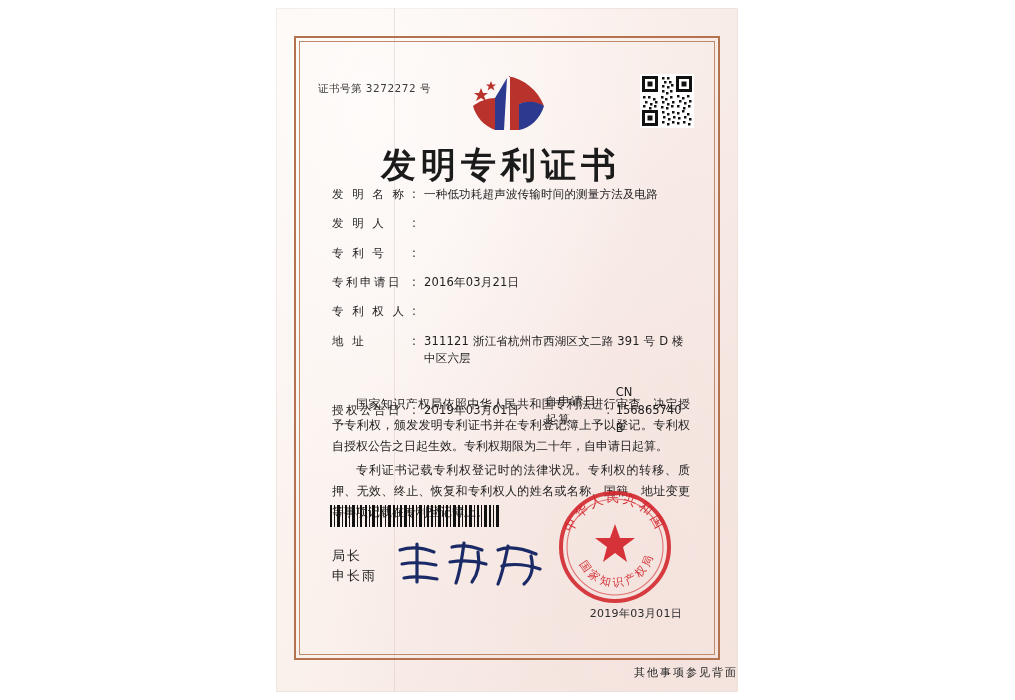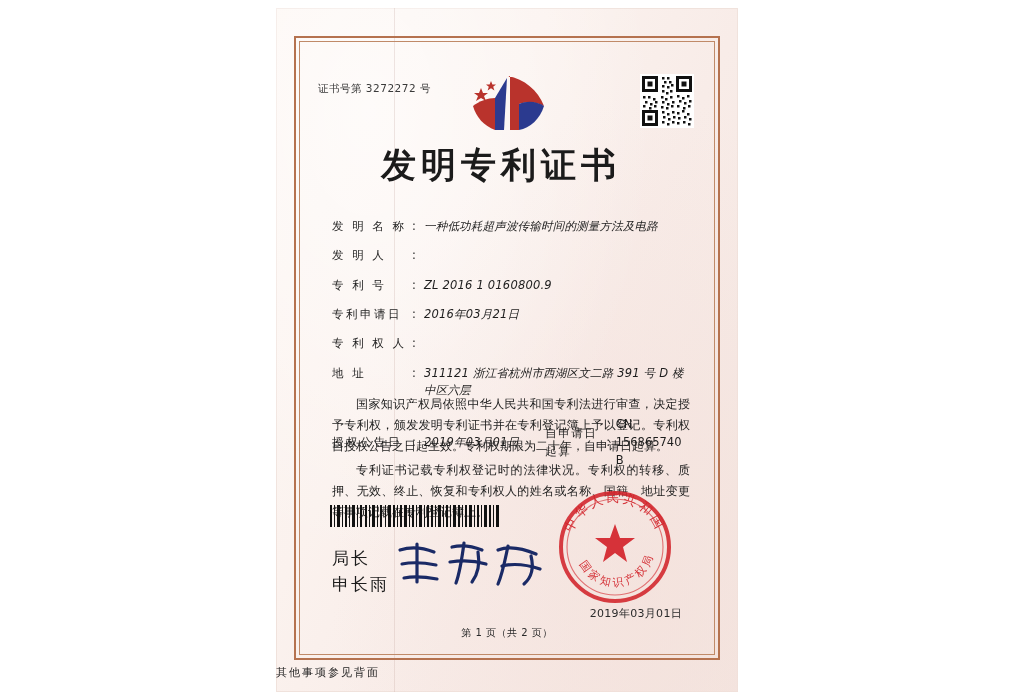--- a/index.html
+++ b/index.html
@@ -66,35 +66,35 @@
   .title{
     position:absolute;left:0;right:12px;top:92px;
     text-align:center;
     font-size:35px;
     letter-spacing:5px;
     color:#1b1b1b;
     font-family:"DejaVu Sans","Liberation Sans",sans-serif;
     font-weight:700;
   }
   .fields{
-    position:absolute;left:26px;right:16px;top:168px;
+    position:absolute;left:26px;right:16px;top:136px;
     font-size:11.5px;color:#1d1d1d;
     line-height:1.55;
   }
   .frow{
     display:flex;align-items:flex-start;
     margin-bottom:11.5px;
   }
   .flabel{
     width:80px;flex:none;
     letter-spacing:2.5px;
     white-space:nowrap;
   }
   .fcolon{width:12px;flex:none;text-align:left;}
-  .fval{flex:1;letter-spacing:.2px;font-style:italic;}
+  .fval{flex:1;letter-spacing:.2px;}
   .frow.dual .fval{flex:none;}
   .sub-label{margin-left:26px;letter-spacing:1.5px;}
   .sub-colon{width:12px;display:inline-block;}
   .para{
     position:absolute;left:26px;right:18px;top:344px;
     font-size:12px;line-height:1.75;color:#1d1d1d;
     text-align:justify;
   }
   .para p{margin:0 0 3px 0;text-indent:2em;}
   
@@ -102,40 +102,40 @@
     position:absolute;left:24px;top:455px;
     width:170px;height:22px;
   }
   
   .seal{
     position:absolute;right:34px;top:438px;
     width:118px;height:118px;
   }
   .sign-block{
     position:absolute;left:26px;top:496px;
-    font-size:17px;color:#1d1d1d;line-height:1.5;
+    font-size:13px;color:#1d1d1d;line-height:1.5;
     letter-spacing:2px;
   }
   .signature{
     position:absolute;left:84px;top:488px;
     width:160px;height:50px;
   }
   .seal-date{
     position:absolute;right:26px;top:556px;
     font-size:11px;color:#2a2a2a;
     letter-spacing:.3px;
   }
   .page-foot{
     position:absolute;left:0;right:0;bottom:8px;
     text-align:center;font-size:10px;color:#2a2a2a;
     letter-spacing:.5px;
   }
   .outside-note{
     position:absolute;left:0;right:0;bottom:12px;
-    text-align:left;
+    text-align:right;
     font-size:11px;color:#1d1d1d;letter-spacing:2px;
   }
   .fold{
     position:absolute;top:0;bottom:0;width:1px;
     background:rgba(190,160,150,.25);
   }
 </style>
 </head>
 <body>
 
@@ -245,21 +245,20 @@
           <span class="fcolon">:</span>
           <span class="fval">一种低功耗超声波传输时间的测量方法及电路</span>
         </div>
         <div class="frow">
           <span class="flabel">发 明 人</span>
           <span class="fcolon">:</span>
         </div>
         <div class="frow">
           <span class="flabel">专 利 号</span>
           <span class="fcolon">:</span>
-          <span class="fval">ZL 2016 1 0160800.9</span>
         </div>
         <div class="frow">
           <span class="flabel">专利申请日</span>
           <span class="fcolon">:</span>
           <span class="fval">2016年03月21日</span>
         </div>
         <div class="frow">
           <span class="flabel">专 利 权 人</span>
           <span class="fcolon">:</span>
         </div>
@@ -373,18 +372,17 @@
             <path d="M108,12 C118,8 132,10 146,16"></path>
             <path d="M118,8 C115,22 113,34 108,46"></path>
             <path d="M112,28 C124,25 138,27 150,31"></path>
             <path d="M141,18 C144,30 141,40 134,46"></path>
           </g>
         </svg>
       </div>
 
       <div class="seal-date">2019年03月01日</div>
 
-      <div class="page-foot">第 1 页（共 2 页）</div>
     </div>
 
     <div class="outside-note">其他事项参见背面</div>
   </div>
 </div>
 
 </body></html>

